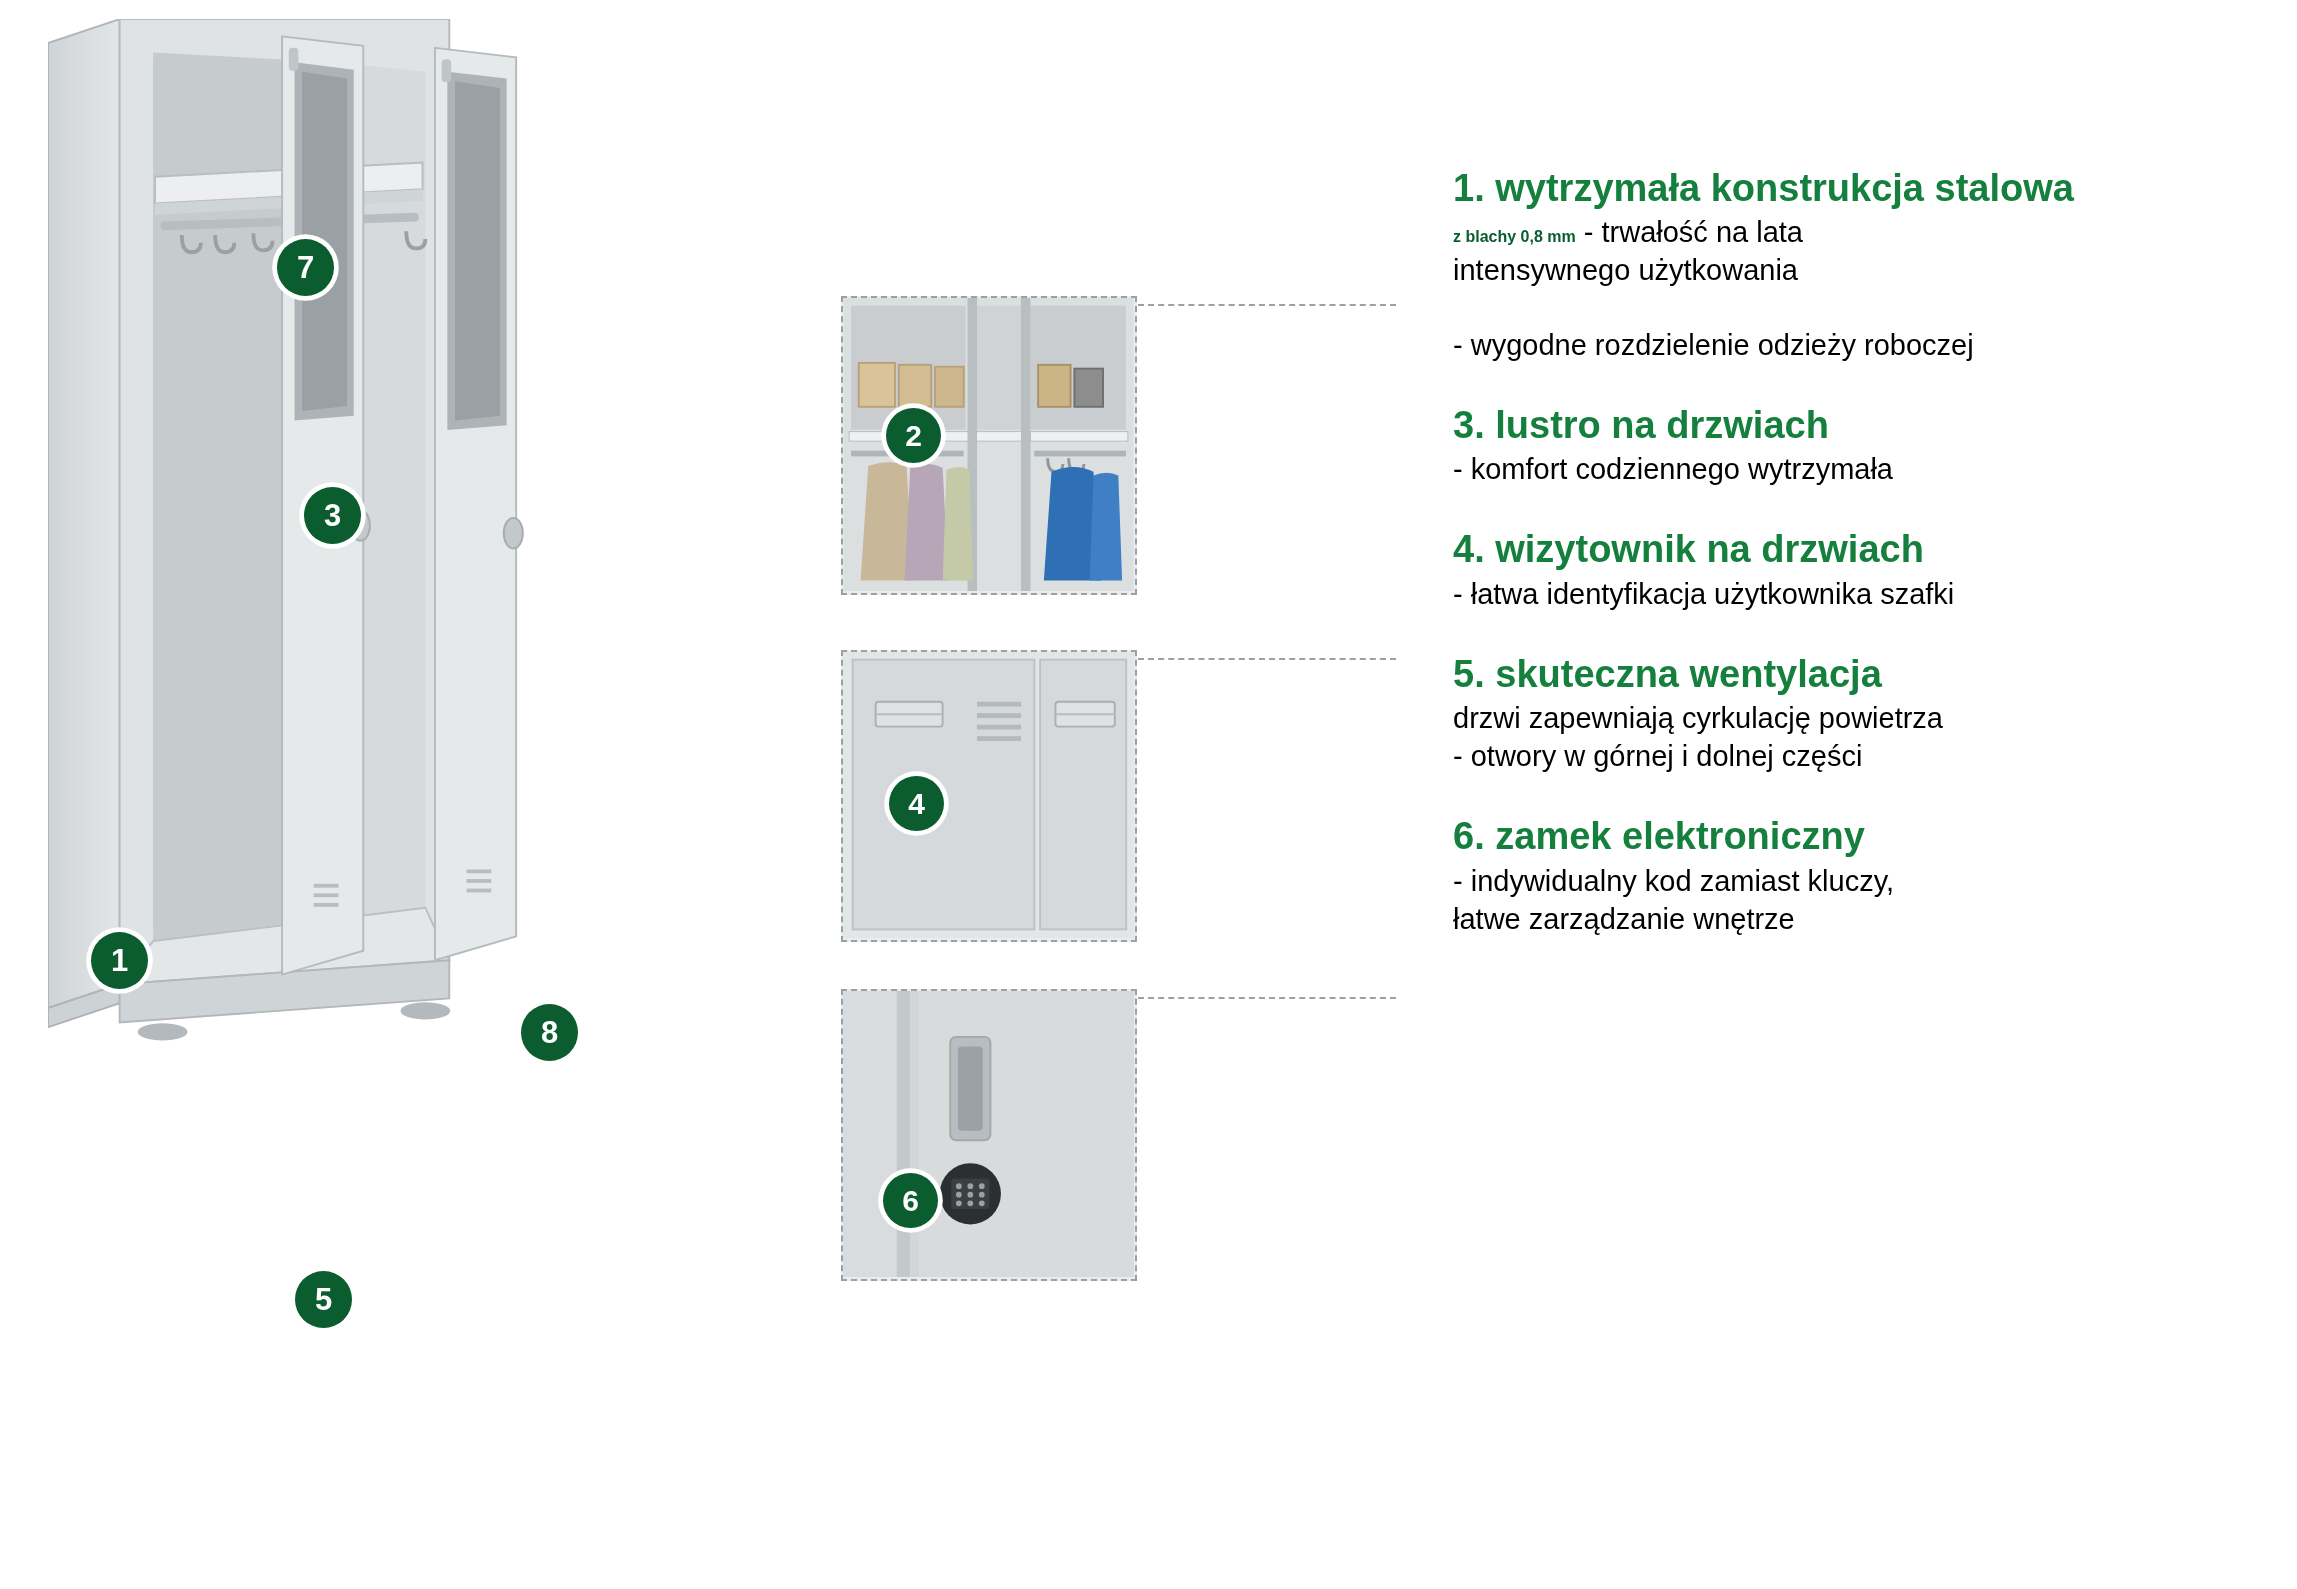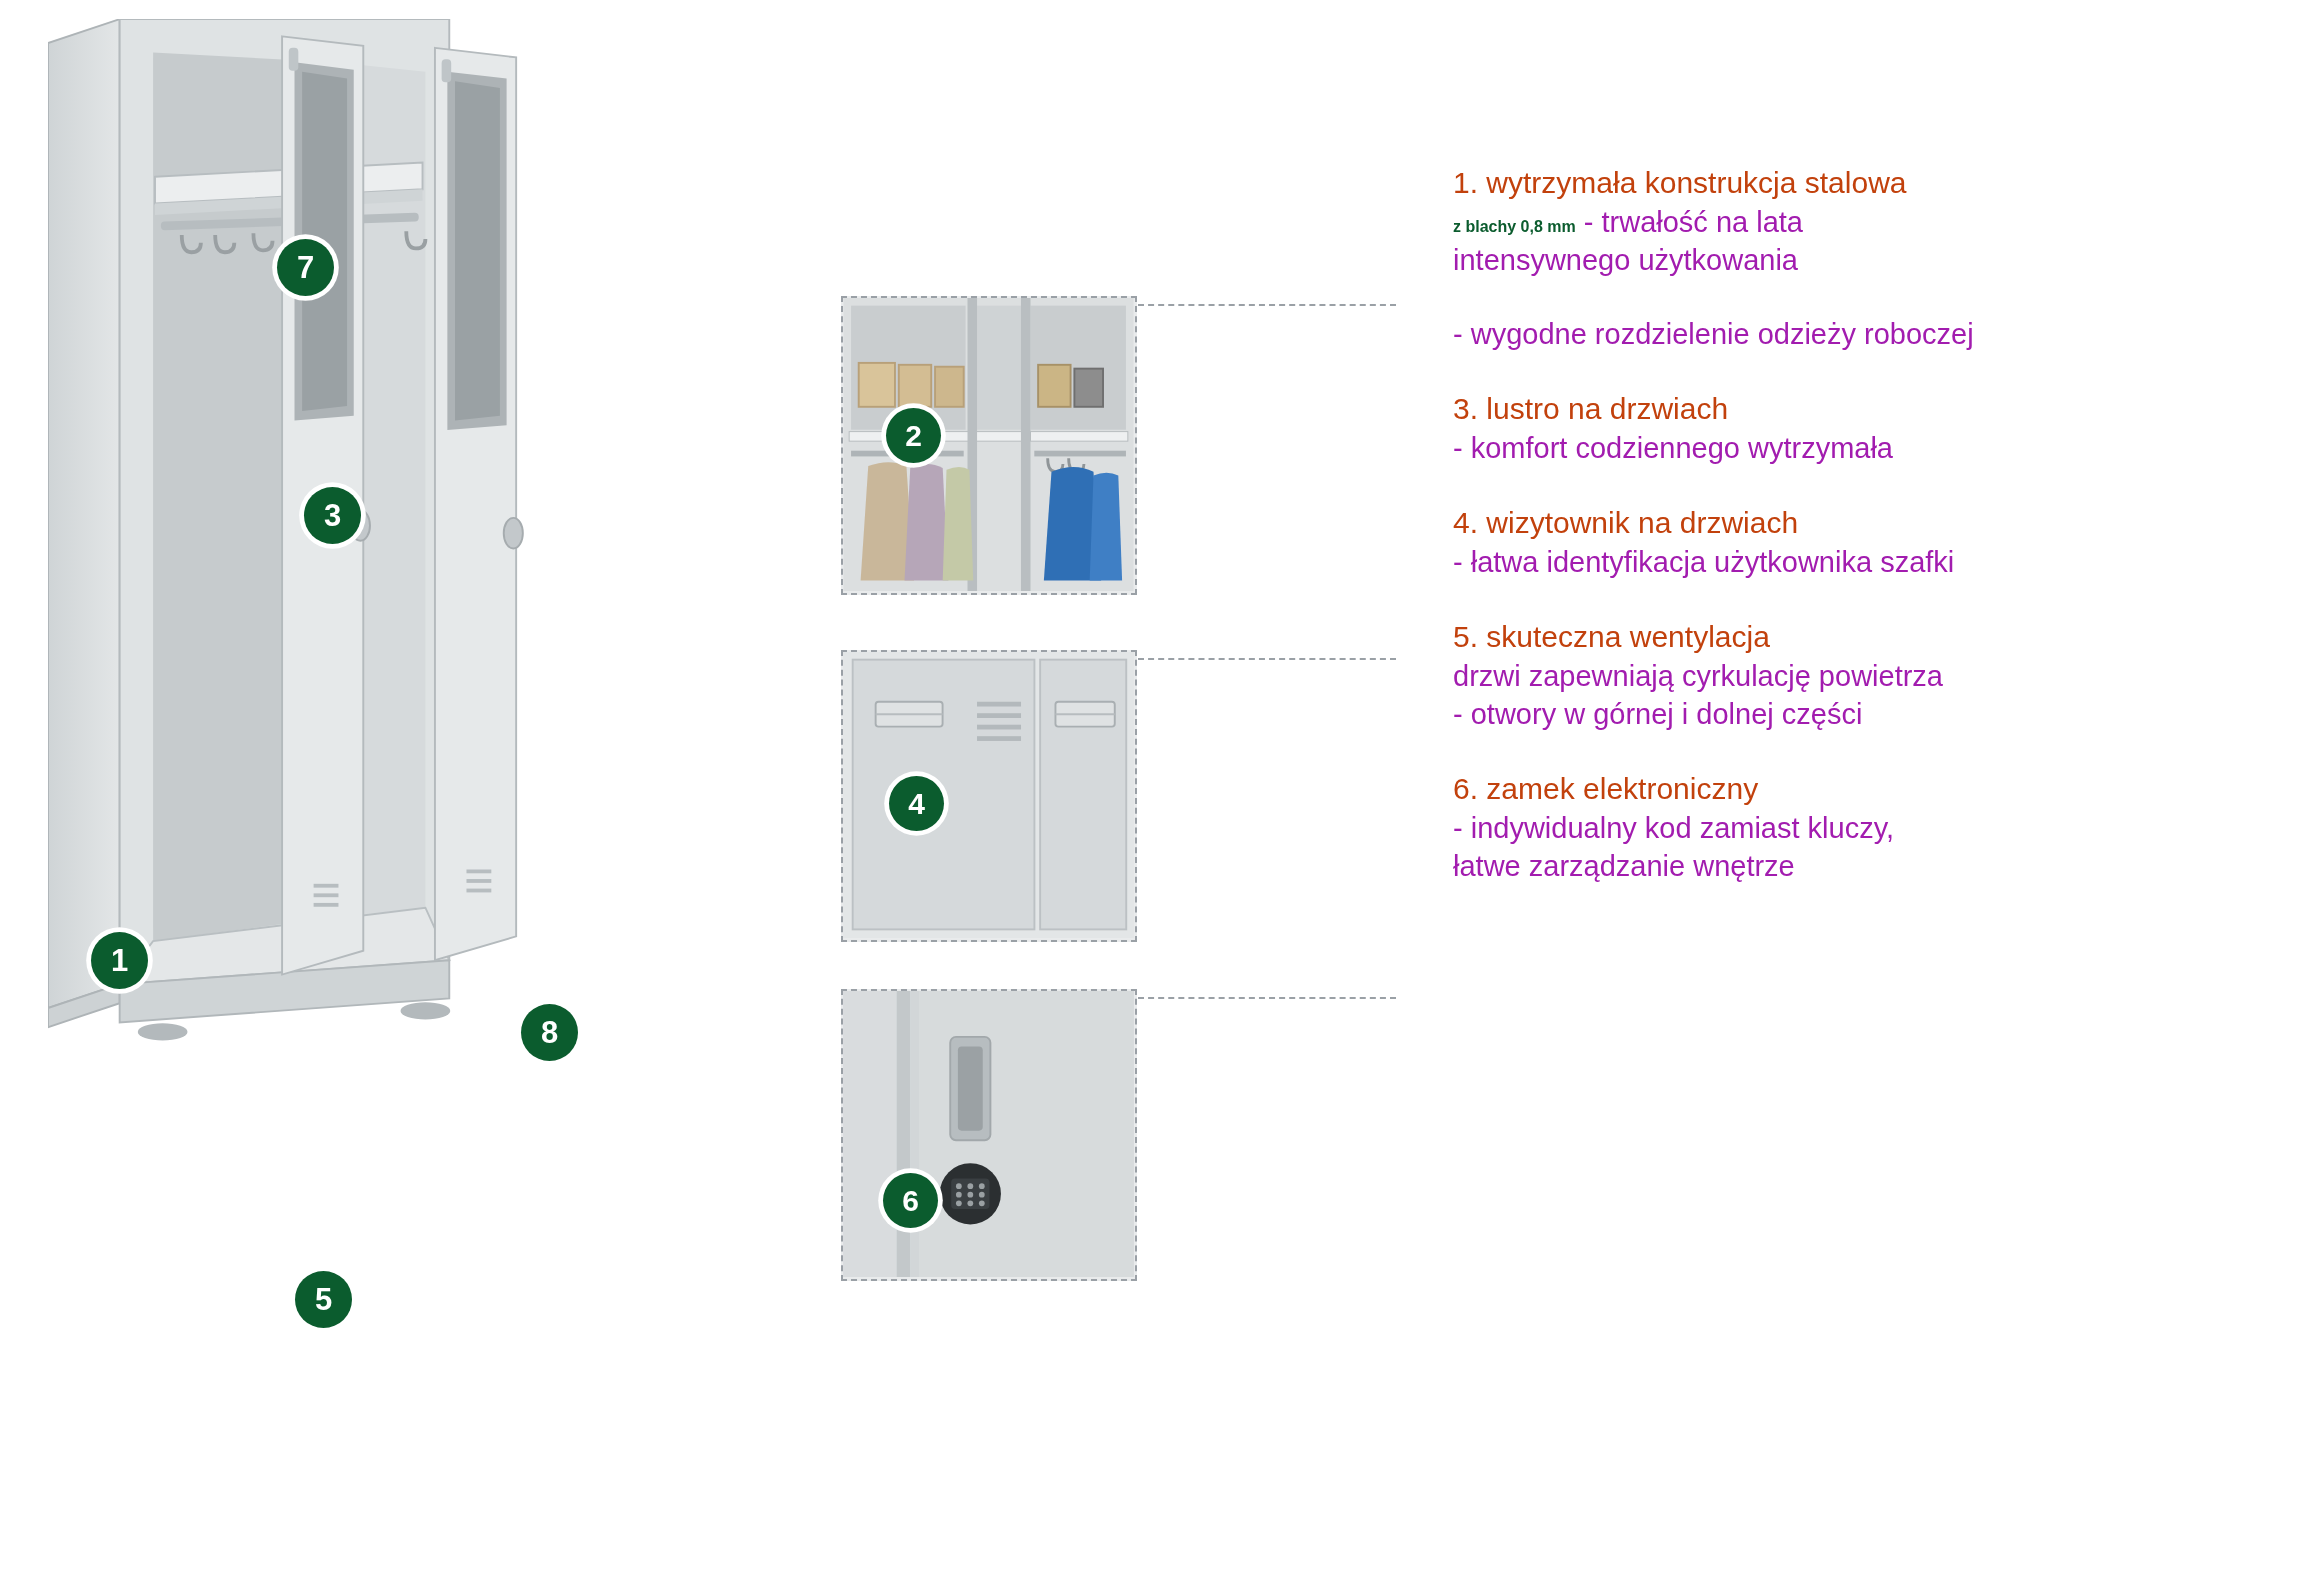--- a/index.html
+++ b/index.html
@@ -55,27 +55,27 @@
 
   
   #features {
     position: absolute;
     left: 1453px;
     top: 163px;
     width: 765px;
   }
   .feature { margin-bottom: 36px; }
   .feature .head {
-    color: #c2410c;
-    font-weight: normal;
-    font-size: 30px;
+    color: #15803d;
+    font-weight: bold;
+    font-size: 38px;
     line-height: 1.32;
   }
   .feature .body {
-    color: #a21caf;
+    color: #000000;
     font-size: 29px;
     line-height: 1.32;
   }
   .feature .inline-head {
     color: #0b5c2e;
     font-weight: bold;
   }
   .nowrapline { display: block; }
 </style>
 </head>

